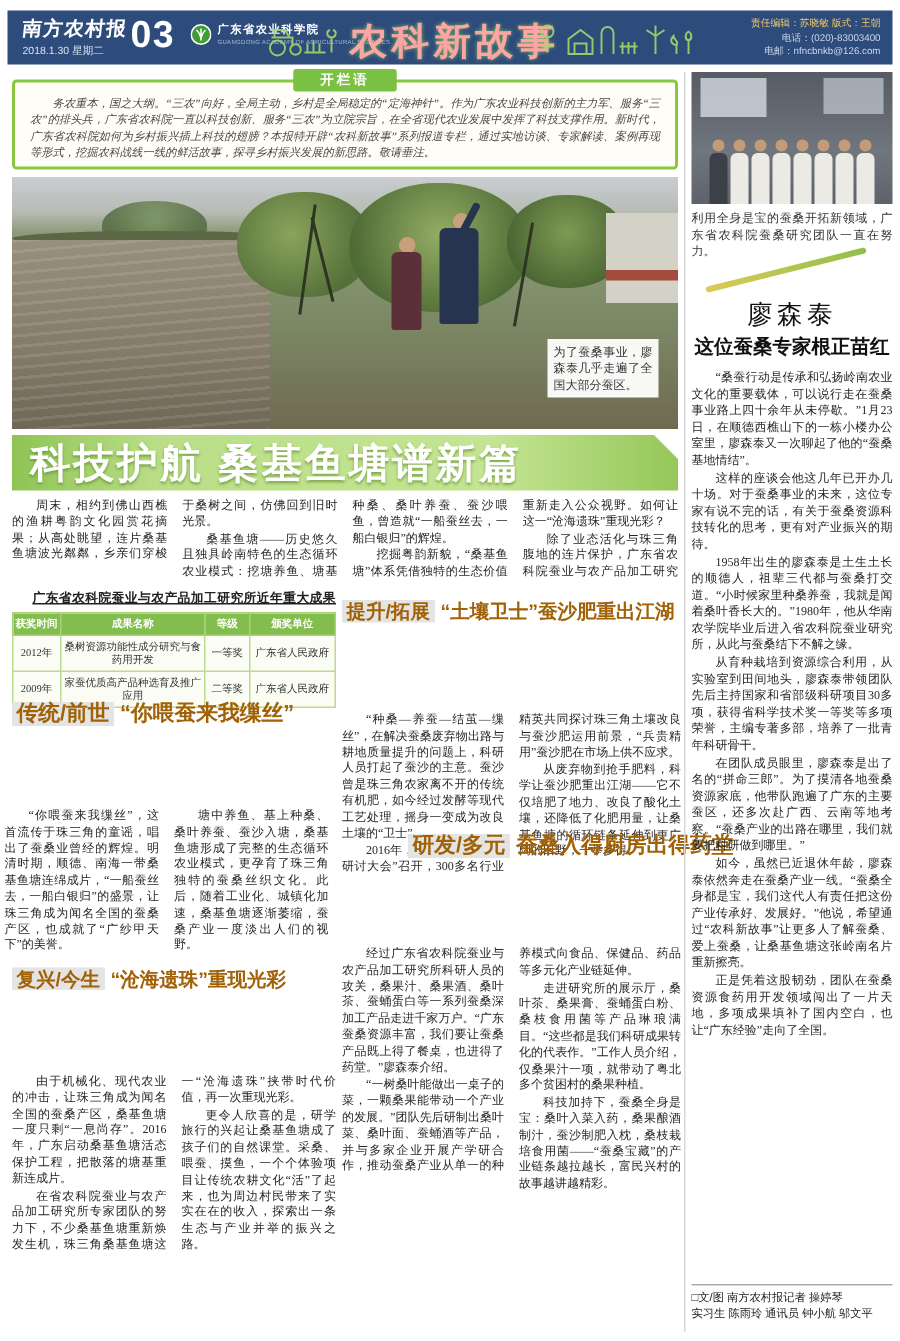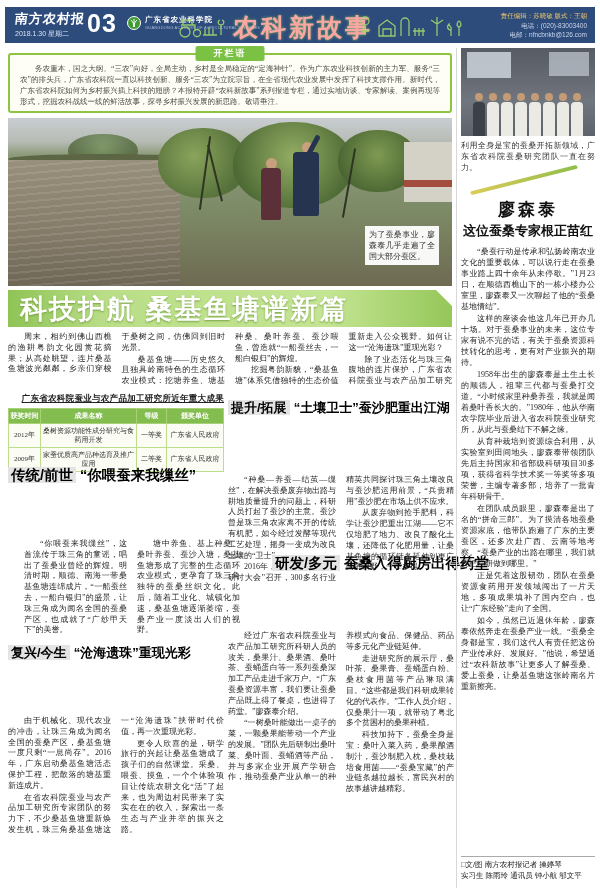--- a/index.html
+++ b/index.html
@@ -16,21 +16,21 @@
   .org-en { font-size:4px; color:#a9bcd9; letter-spacing:.2px; font-family:"Liberation Sans",sans-serif; }
   .mast-title { position:absolute; left:228px; top:4px; font-family:"Liberation Sans",sans-serif; font-weight:bold; font-size:25px; letter-spacing:3px; color:#fca5a5; text-shadow:0 0 3px rgba(150,210,90,.8); }
   .lineart { position:absolute; top:4px; opacity:.9; }
   .la-1 { left:168px; } .la-2 { left:352px; }
   .contact { position:absolute; right:8px; top:4px; text-align:right; font-family:"Liberation Sans",sans-serif; font-size:6.5px; line-height:9.5px; color:#c9d6ec; }
   .contact .c1 { color:#f2c96a; }
 
   
   .intro-box { position:absolute; left:8px; top:53px; width:444px; height:60px; border:2px solid #8cc63f; border-radius:3px; background:#fffef6; }
   .intro-tab { position:absolute; left:50%; top:-9px; transform:translateX(-50%); background:#7bc143; color:#fff; font-family:"Liberation Sans",sans-serif; font-weight:bold; font-size:9px; padding:1px 18px; border-radius:2px; letter-spacing:2px; }
-  .intro-text { padding:8px 10px 4px; font-size:7.5px; line-height:11px; text-align:justify; color:#4a4a42; text-indent:2em; overflow:hidden; height:60px; }
+  .intro-text { padding:8px 10px 4px; font-size:7.5px; line-height:11px; text-align:justify; color:#4a4a42; font-style:italic; text-indent:2em; overflow:hidden; height:60px; }
 
   
   .main-photo { position:absolute; left:8px; top:118px; width:444px; height:168px; overflow:hidden; background:linear-gradient(180deg,#c9cdd2 0%,#b6bcb4 14%,#8d9a7a 22%,#7d8a66 55%,#6e6a52 100%); }
   .mp-water { position:absolute; left:0; top:42px; width:172px; height:126px; background:linear-gradient(180deg,#98907c,#837a68 60%,#6f6756); }
   .mp-water::after { content:""; position:absolute; inset:0; background:repeating-linear-gradient(175deg,rgba(255,255,255,.10) 0 2px,transparent 2px 7px); }
   .mp-bank { position:absolute; left:0; top:36px; width:190px; height:10px; background:#5d6644; border-radius:50%; }
   .tree { position:absolute; border-radius:48%; }
   .tr1 { left:150px; top:10px; width:90px; height:70px; background:radial-gradient(circle at 40% 40%,#8aa45c,#55703a 70%); }
   .tr2 { left:225px; top:4px; width:120px; height:86px; background:radial-gradient(circle at 50% 40%,#93ad63,#4e6a35 75%); }
   .tr3 { left:330px; top:12px; width:80px; height:62px; background:radial-gradient(circle at 50% 40%,#7e9a52,#4a6532 75%); }
@@ -54,55 +54,55 @@
   
   .headline { position:absolute; left:8px; top:290px; width:444px; height:37px; background:linear-gradient(90deg,#8fc455,#bade88 22%,#c4e593 72%,#95c759); display:flex; align-items:center; padding-left:12px; }
   .headline span { font-family:"Liberation Sans",sans-serif; font-weight:bold; font-size:27px; letter-spacing:2px; color:#fff; text-shadow:0 1px 2px rgba(96,140,44,.75); white-space:nowrap; }
   .headline::after { content:""; position:absolute; right:0; top:0; border-top:16px solid #fff; border-left:16px solid transparent; }
 
   
   .txt { position:absolute; overflow:hidden; font-size:8px; line-height:10.8px; text-align:justify; color:#262626; }
   .txt .para { text-indent:2em; margin-bottom:1px; }
   .cols2 { column-count:2; column-gap:10px;margin-top:48px; }
   .lead { left:8px; top:332px; width:444px; height:58px; column-count:4; column-gap:10px; }
-  .t1 { left:24px; top:491px; width:216px; height:148px; }
+  .t1 { left:3px; top:491px; width:216px; height:148px; }
   .t2 { left:8px; top:668px; width:216px; height:220px; }
   .t3 { left:228px; top:427px; width:226px; height:118px; }
   .t4 { left:228px; top:583px; width:226px; height:303px; }
 
   
   .awards { position:absolute; left:8px; top:393px; width:216px; }
   .awards-title { font-family:"Liberation Sans",sans-serif; font-weight:bold; font-size:8.5px; color:#222; text-align:right; margin-bottom:3px; letter-spacing:.3px;text-decoration:underline; }
   table.awards-tbl { width:100%; border-collapse:collapse; font-size:7px; }
   .awards-tbl th { background:#83bd4f; color:#fff; font-weight:bold; padding:2px 1px; border:1px solid #a9d277; font-family:"Liberation Sans",sans-serif; }
   .awards-tbl td { border:1px solid #bcdc8e; background:#fbfdf5; color:#333; text-align:center; padding:3px 1px; line-height:8.5px; }
   .awards-tbl tr td:nth-child(1){ width:30px; } .awards-tbl tr td:nth-child(2){ width:91px; }
   .awards-tbl tr td:nth-child(3){ width:28px; } .awards-tbl tr td:nth-child(4){ width:54px; }
 
   
-  .sec-head { position:absolute; font-family:"Liberation Sans",sans-serif; font-weight:bold; color:#000000; white-space:nowrap; }
+  .sec-head { position:absolute; font-family:"Liberation Sans",sans-serif; font-weight:bold; color:#a16207; white-space:nowrap; }
   .sec-head .tag { background:#e4e4e4; padding:0 3px; margin-right:4px; }
   .sh1 { left:8px; top:466px; font-size:14.5px; }
   .sh2 { left:8px; top:644px; font-size:13px; }
   .sh3 { left:228px; top:399px; font-size:13px; }
   .sh4 { left:228px; top:554px; font-size:14.5px;margin-left:44px; }
 
   
   .vline { position:absolute; left:456px; top:48px; width:1px; height:840px; background:#d8d8d8; }
   .sidebar { position:absolute; left:461px; top:48px; width:134px; height:842px; }
   .side-photo { position:absolute; left:0; top:0; width:134px; height:88px; background:linear-gradient(180deg,#575b63,#70767e 60%,#5e636b); overflow:hidden; }
   .sp-window { position:absolute; left:6px; top:4px; width:44px; height:26px; background:#ccd3da; opacity:.85; }
   .sp-window2 { position:absolute; left:88px; top:4px; width:40px; height:24px; background:#c3cbd3; opacity:.7; }
   .sp-row { position:absolute; left:0; bottom:0; width:100%; display:flex; justify-content:center; gap:2px; align-items:flex-end; }
   .person { width:12px; height:34px; background:#eceae4; border-radius:4px 4px 0 0; position:relative; }
   .person::before { content:""; position:absolute; left:2px; top:-9px; width:8px; height:8px; border-radius:50%; background:#c49b77; }
   .person.dark { background:#3c4047; }
   .side-caption { position:absolute; left:0; top:92px; width:134px; font-size:8px; line-height:11px; text-align:justify; color:#333; }
   .side-divider { position:absolute; left:8px; top:130px; width:110px; height:4px; background:linear-gradient(90deg,#ddca57,#8fbf4a); transform:rotate(-14deg); border-radius:2px; }
-  .profile-name { position:absolute; left:0; top:150px; width:134px; text-align:center; font-family:"Liberation Sans",sans-serif; font-weight:bold; font-size:17px; color:#111; letter-spacing:3px; }
+  .profile-name { position:absolute; left:0; top:150px; width:134px; text-align:center; font-family:"Liberation Sans",sans-serif; font-weight:normal; font-size:17px; color:#111; letter-spacing:3px; }
   .profile-title { position:absolute; left:0; top:174px; width:134px; text-align:center; font-family:"Liberation Sans",sans-serif; font-weight:bold; font-size:13px; color:#111; }
   .side-body { position:absolute; left:0; top:198px; width:134px; height:604px; overflow:hidden; font-size:8px; line-height:11px; text-align:justify; color:#262626; }
   .side-body .para { text-indent:2em; margin-bottom:1px; }
   .byline { position:absolute; left:0; top:808px; width:134px; border-top:1px solid #aaa; padding-top:3px; font-size:7.5px; line-height:10.5px; color:#222; font-family:"Liberation Sans",sans-serif; }
 </style>
 </head>
 <body>
 
 <div class="page">
 
@@ -270,22 +270,22 @@
     <div class="side-caption">利用全身是宝的蚕桑开拓新领域，广东省农科院蚕桑研究团队一直在努力。</div>
     <div class="side-divider"></div>
     <div class="profile-name">廖森泰</div>
     <div class="profile-title">这位蚕桑专家根正苗红</div>
     <div class="side-body">
         <p class="para">“桑蚕行动是传承和弘扬岭南农业文化的重要载体，可以说行走在蚕桑事业路上四十余年从未停歇。”1月23日，在顺德西樵山下的一栋小楼办公室里，廖森泰又一次聊起了他的“蚕桑基地情结”。</p>
         <p class="para">这样的座谈会他这几年已开办几十场。对于蚕桑事业的未来，这位专家有说不完的话，有关于蚕桑资源科技转化的思考，更有对产业振兴的期待。</p>
         <p class="para">1958年出生的廖森泰是土生土长的顺德人，祖辈三代都与蚕桑打交道。“小时候家里种桑养蚕，我就是闻着桑叶香长大的。”1980年，他从华南农学院毕业后进入省农科院蚕业研究所，从此与蚕桑结下不解之缘。</p>
         <p class="para">从育种栽培到资源综合利用，从实验室到田间地头，廖森泰带领团队先后主持国家和省部级科研项目30多项，获得省科学技术奖一等奖等多项荣誉，主编专著多部，培养了一批青年科研骨干。</p>
         <p class="para">在团队成员眼里，廖森泰是出了名的“拼命三郎”。为了摸清各地蚕桑资源家底，他带队跑遍了广东的主要蚕区，还多次赴广西、云南等地考察。“蚕桑产业的出路在哪里，我们就要把科研做到哪里。”</p>
+        <p class="para">如今，虽然已近退休年龄，廖森泰依然奔走在蚕桑产业一线。“蚕桑全身都是宝，我们这代人有责任把这份产业传承好、发展好。”他说，希望通过“农科新故事”让更多人了解蚕桑、爱上蚕桑，让桑基鱼塘这张岭南名片重新擦亮。</p>
         <p class="para">正是凭着这股韧劲，团队在蚕桑资源食药用开发领域闯出了一片天地，多项成果填补了国内空白，也让“广东经验”走向了全国。</p>
-        <p class="para">如今，虽然已近退休年龄，廖森泰依然奔走在蚕桑产业一线。“蚕桑全身都是宝，我们这代人有责任把这份产业传承好、发展好。”他说，希望通过“农科新故事”让更多人了解蚕桑、爱上蚕桑，让桑基鱼塘这张岭南名片重新擦亮。</p>
       </div>
     <div class="byline">
       <div>□文/图 南方农村报记者 操婷琴</div>
       <div>实习生 陈雨玲 通讯员 钟小航 邬文平</div>
     </div>
   </div>
 
 </div>
 
 </body></html>

